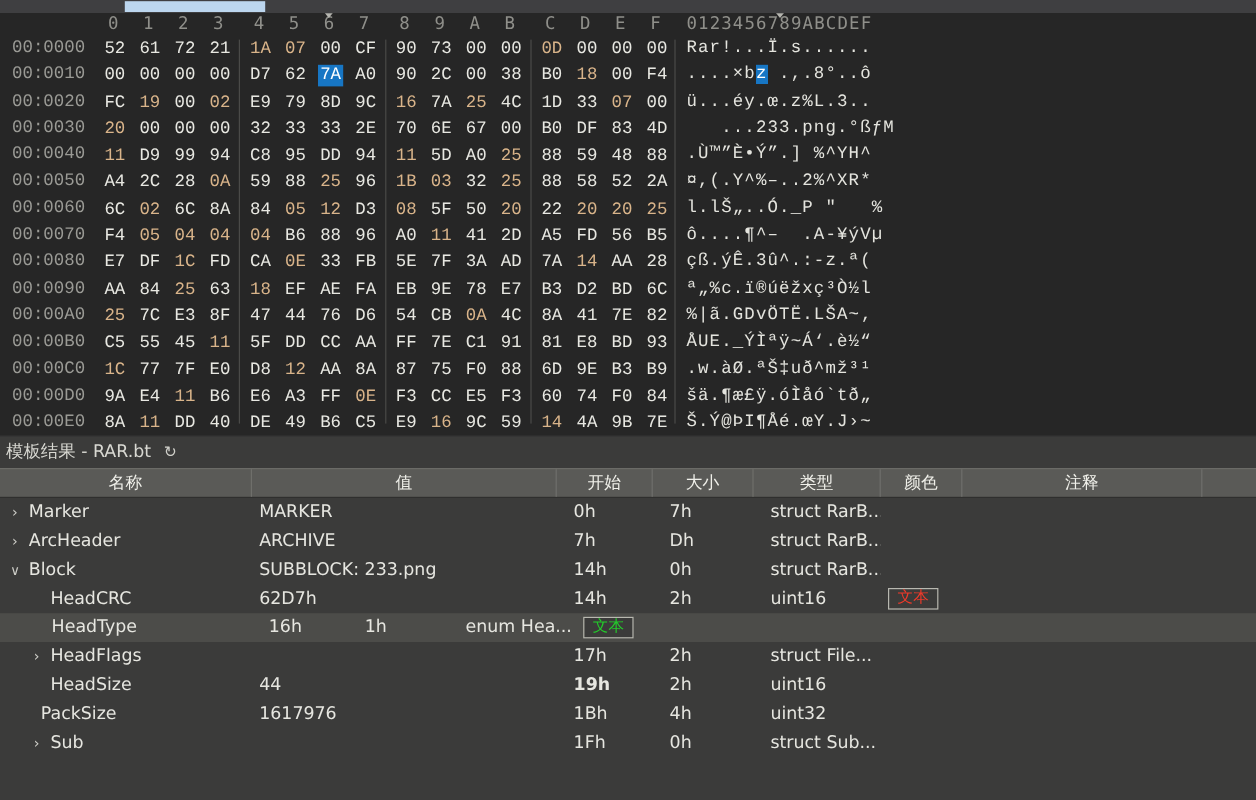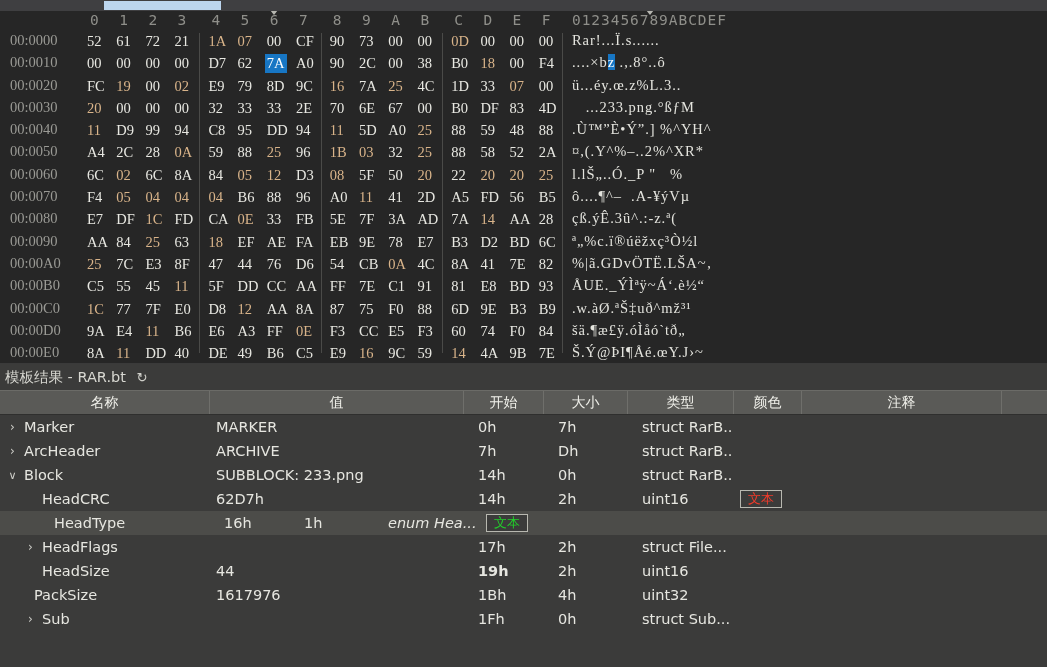--- a/index.html
+++ b/index.html
@@ -37,21 +37,21 @@
     font-family: "DejaVu Sans Mono", monospace;
     font-size: 14.5px;
     color: #9a9a95;
     white-space: pre;
     padding-left: 10px;
     letter-spacing: 0;
   }
   .hexrow {
     position: relative;
     height: 22.3px;
-    font-family: Liberation Serif, serif;
+    font-family: Liberation Mono, monospace;
     font-size: 14.5px;
     color: #e4e4de;
     white-space: pre;
     padding-left: 10px;
   }
   .addr { color: #9a9a95; }
   .hexcell { color: #e8e8e2; }
   .hexcell.orange { color: #d9b48a; }
   .hexcell.sel {
     background: #1776c4;
@@ -278,25 +278,25 @@
           <div class="tcell size" style="flex: 0 0 84px;">2h</div>
           <div class="tcell type" style="flex: 0 0 106px;">uint16</div>
           <div class="tcell color" style="flex: 0 0 68px;">
             <span class="colorchip red">文本</span>
           </div>
           <div class="tcell comment" style="flex: 0 0 200px;"></div>
         </div>
         <div class="trow selected">
           <div class="tcell name" style="flex: 0 0 210px; padding-left: 24px;">
             <span class="twisty blank"></span>
-            <span style="margin-left: 17px;">HeadType</span>
+            <span style="margin-left: 6px;">HeadType</span>
           </div>
           <div class="tcell start" style="flex: 0 0 80px;">16h</div>
           <div class="tcell size" style="flex: 0 0 84px;">1h</div>
-          <div class="tcell type" style="flex: 0 0 106px; font-style: italic;">enum Hea...</div>
+          <div class="tcell type" style="flex: 0 0 106px;">enum Hea...</div>
           <div class="tcell color" style="flex: 0 0 68px;">
             <span class="colorchip green">文本</span>
           </div>
           <div class="tcell comment" style="flex: 0 0 200px;"></div>
         </div>
         <div class="trow">
           <div class="tcell name" style="flex: 0 0 210px; padding-left: 24px;">
             <span class="twisty">›</span>
             <span style="margin-left: 5px;">HeadFlags</span>
           </div>

